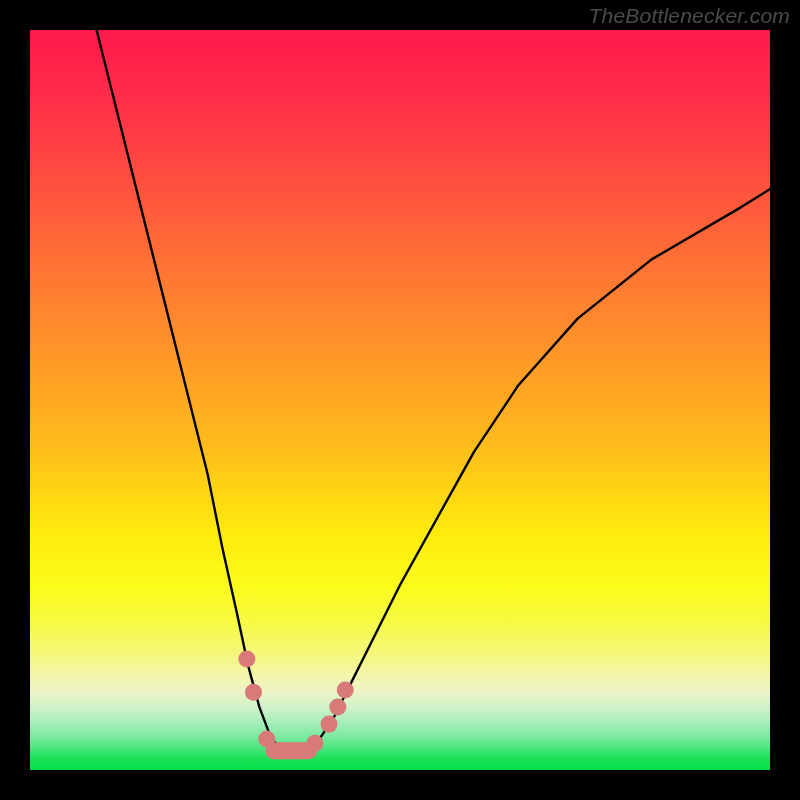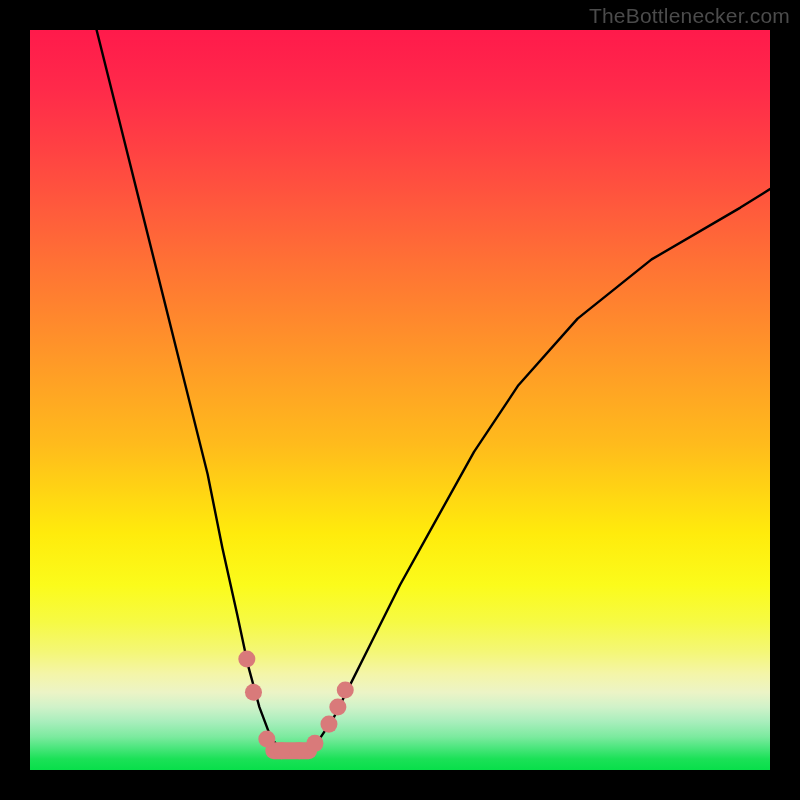--- a/index.html
+++ b/index.html
@@ -50,20 +50,21 @@
     );
   }
   .attribution {
     position: absolute;
     top: 4px;
     right: 10px;
     color: #4b4b4b;
     font-size: 21px;
     font-weight: 400;
     letter-spacing: 0.2px;
+    font-style: italic;
   }
   svg.curve {
     position: absolute;
     left: 0;
     top: 0;
     width: 740px;
     height: 740px;
   }
 </style>
 </head>

